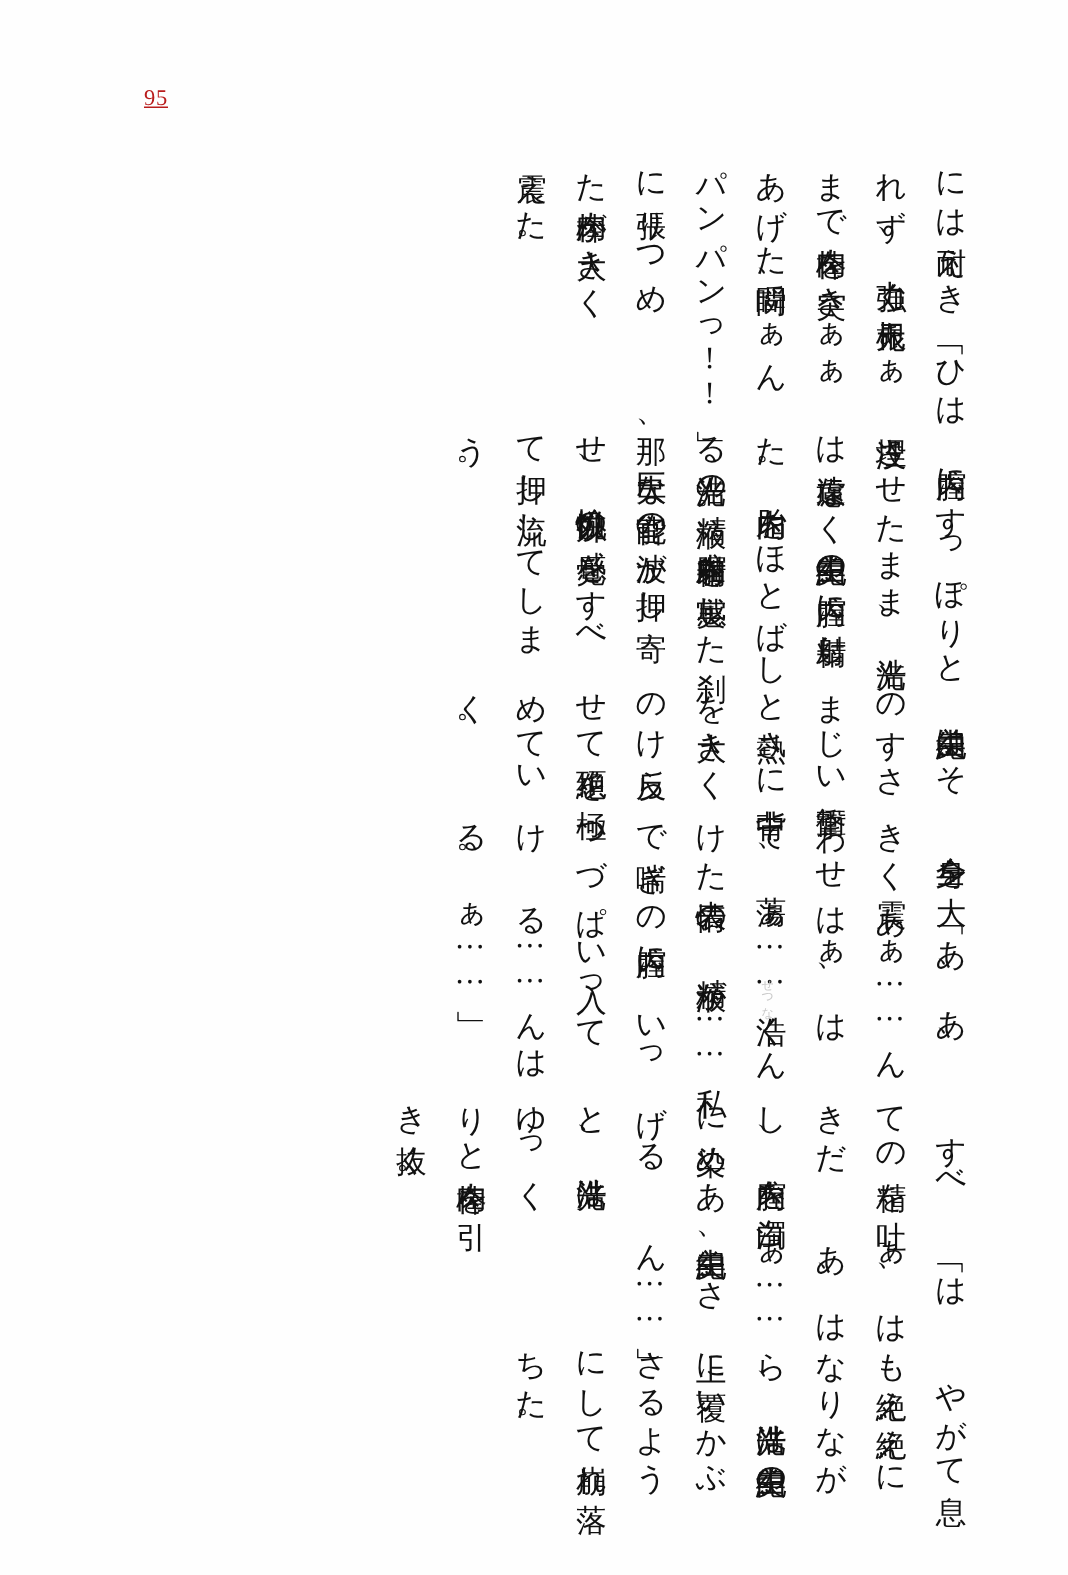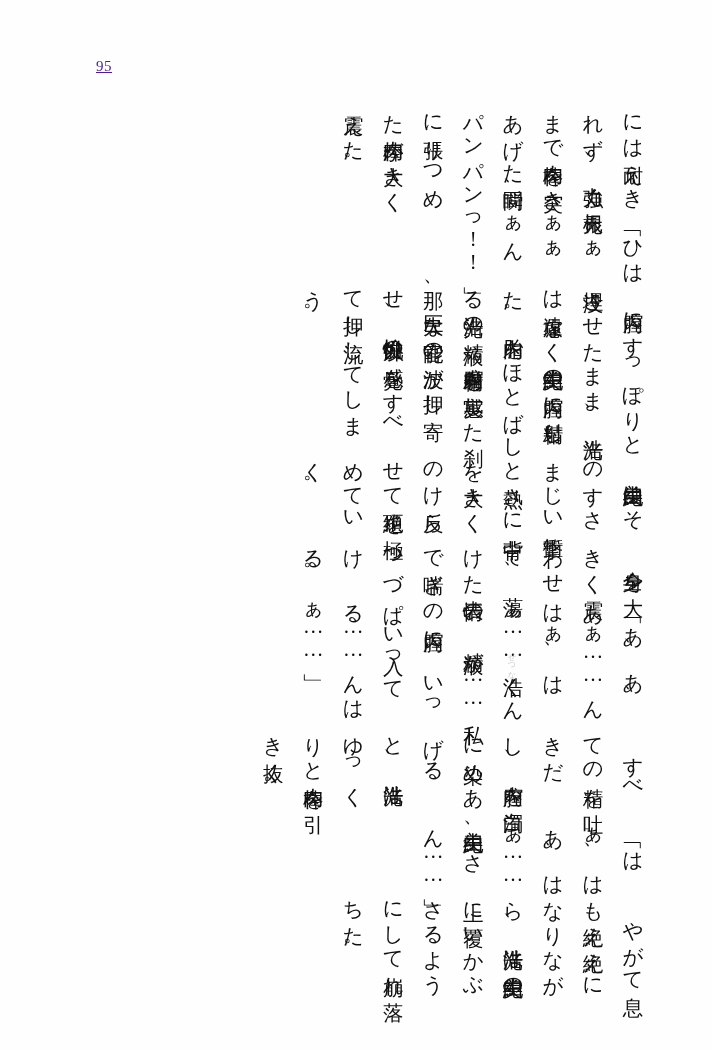--- a/index.html
+++ b/index.html
@@ -20,21 +20,21 @@
     height: 1050px;
     background: #fefefe;
   }
   
   .page-number {
     position: absolute;
     top: 58px;
     left: 96px;
     font-size: 15px;
     letter-spacing: 0.5px;
-    color: #4c1d95;
+    color: #b91c1c;
     font-family: "Liberation Serif", "DejaVu Serif", serif;
     text-decoration: underline;
   }
   
   .body-text {
     position: absolute;
     top: 100px;
     right: 60px;
     height: 890px;
     width: 560px;

